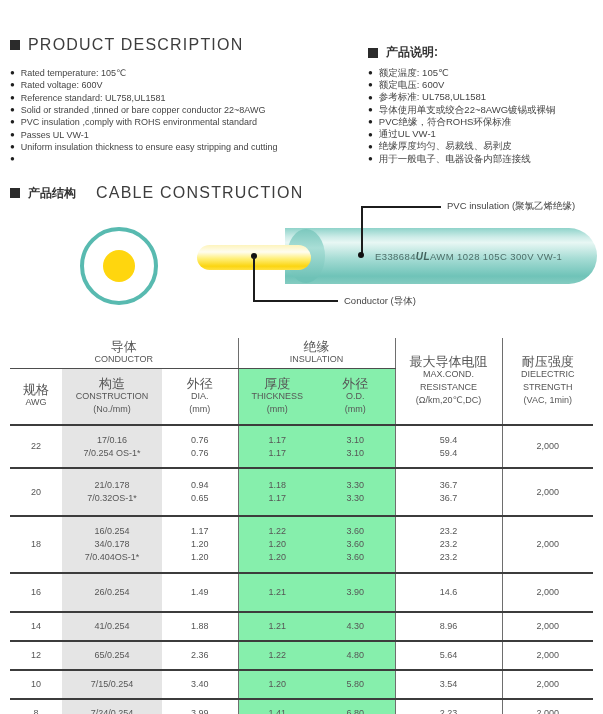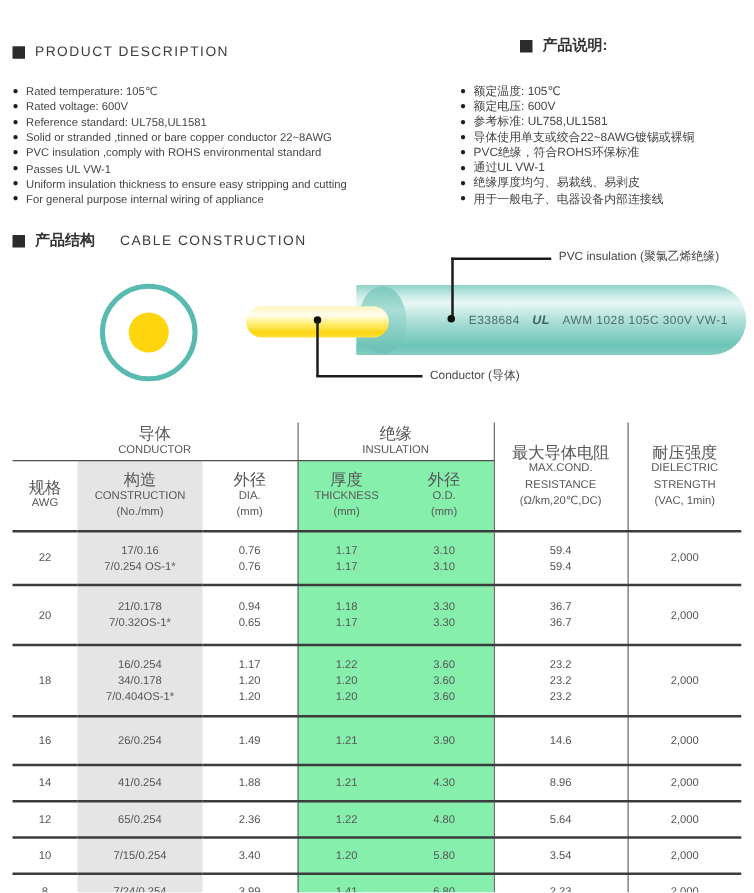--- a/index.html
+++ b/index.html
@@ -3,42 +3,42 @@
 <meta charset="utf-8">
 <style>
   * { margin:0; padding:0; box-sizing:border-box; }
   html,body { background:#ffffff; }
   body { font-family:"Liberation Sans","DejaVu Sans",sans-serif; color:#4a4a4a; }
   #page { position:relative; width:603px; height:714px; background:#fff; overflow:hidden; }
 
   
   .sec-title { position:absolute; display:flex; align-items:center; gap:8px; }
   .sq { width:10px; height:10px; background:#2b2b2b; flex:0 0 auto; }
-  .t-en { font-size:11px; letter-spacing:1.2px; color:#3d3d3d; }
+  .t-en { font-size:16px; letter-spacing:1.2px; color:#3d3d3d; }
   .t-cn { font-size:12px; font-weight:bold; color:#333; }
 
   
   .blist { position:absolute; display:flex; flex-direction:column; }
   .b-item { display:flex; align-items:center; gap:6px; height:12.3px; font-size:9px; color:#454545; white-space:nowrap; }
   .b-dot { font-size:8px; color:#1e1e1e; line-height:1; }
   .blist.cn .b-item { font-size:9.5px; }
 
   
   .cross-outer { position:absolute; left:80px; top:227px; width:78px; height:78px; border:4px solid #58bab0; border-radius:50%; background:#fff; }
   .cross-core  { position:absolute; left:103px; top:250px; width:32px; height:32px; border-radius:50%; background:#ffd60e; }
 
   .cable-body { position:absolute; left:285px; top:228px; width:312px; height:56px;
     border-radius:0 28px 28px 0;
     background:linear-gradient(180deg,#8fd3ca 0%,#cdece8 16%,#e8f7f4 26%,#a5dcd4 55%,#6fc3b8 86%,#84ccc1 100%); }
   .cable-cap { position:absolute; left:287px; top:229px; width:38px; height:54px; border-radius:50%;
     background:linear-gradient(180deg,#7cc8be 0%,#a9ded6 35%,#6fc2b7 90%); }
   .conductor { position:absolute; left:197px; top:245px; width:114px; height:25px; border-radius:13px;
     background:linear-gradient(180deg,#fdf4bd 0%,#fffdf0 28%,#ffef77 55%,#fbd511 85%,#ffe142 100%); }
 
-  .cable-print { position:absolute; left:375px; top:251px; display:flex; align-items:center; gap:10px;
+  .cable-print { position:absolute; left:375px; top:251px; display:flex; align-items:center; 
     font-size:9.5px; letter-spacing:0.4px; color:#4e6e69; line-height:12px; }
   .ul-mark { font-weight:bold; font-style:italic; font-size:10px; color:#43625d; }
 
   .leader-h { position:absolute; height:1.5px; background:#1c1c1c; }
   .leader-v { position:absolute; width:1.5px; background:#1c1c1c; }
   .leader-dot { position:absolute; width:6px; height:6px; border-radius:50%; background:#111; }
   .dg-label { position:absolute; font-size:9.5px; color:#454545; line-height:12px; white-space:nowrap; }
 
   
   table.spec { position:absolute; left:10px; top:338px; width:583px; border-collapse:collapse; table-layout:fixed; }
@@ -86,25 +86,24 @@
       <div class="b-item">
         <span class="b-dot">●</span>
         <span>Passes UL VW-1</span>
       </div>
       <div class="b-item">
         <span class="b-dot">●</span>
         <span>Uniform insulation thickness to ensure easy stripping and cutting</span>
       </div>
       <div class="b-item">
         <span class="b-dot">●</span>
-        <span>For general purpose internal wiring of appliance</span>
       </div>
     </div>
 
-  <div class="sec-title" style="left:368px; top:28px;margin-left:48px;">
+  <div class="sec-title" style="left:368px; top:44px;">
     <span class="sq"></span>
     <span class="t-cn">产品说明:</span>
   </div>
   <div class="blist cn" style="left:368px; top:67px;">
       <div class="b-item">
         <span class="b-dot">●</span>
         <span>额定温度: 105℃</span>
       </div>
       <div class="b-item">
         <span class="b-dot">●</span>

